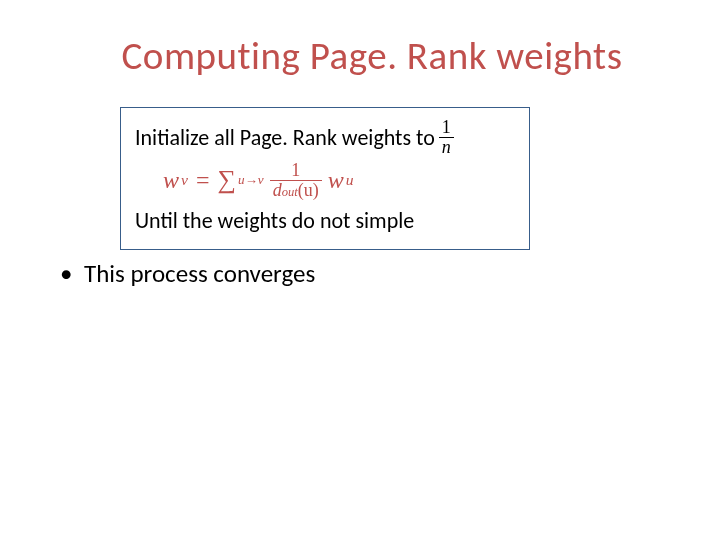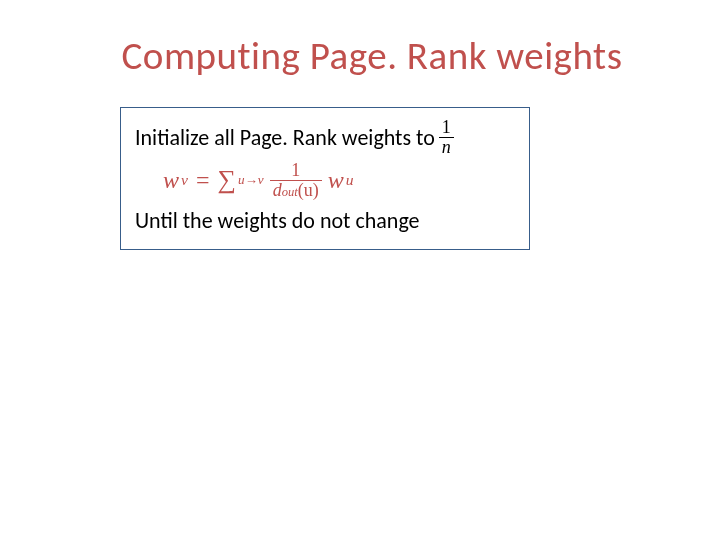--- a/index.html
+++ b/index.html
@@ -143,18 +143,21 @@
           <span class="sigma-sub">u→v</span>
         <span class="frac accent dout-frac">
           <span class="num">1</span>
           <span class="den">
             <span>d</span><span class="dout-sub">out</span><span style="font-style:normal;">(u)</span>
           </span>
         </span>
         <span style="margin-left:4px;">w</span>
           <span class="sub">u</span>
       </div>
-      <div class="algo-line">Until the weights do not change</div>
+      <div class="algo-line">Until the weights do not simple</div>
     </div>
 
+    <ul class="bullets">
+      <li>This process converges</li>
+    </ul>
   </div>
 
 </div>
 
 </body></html>

